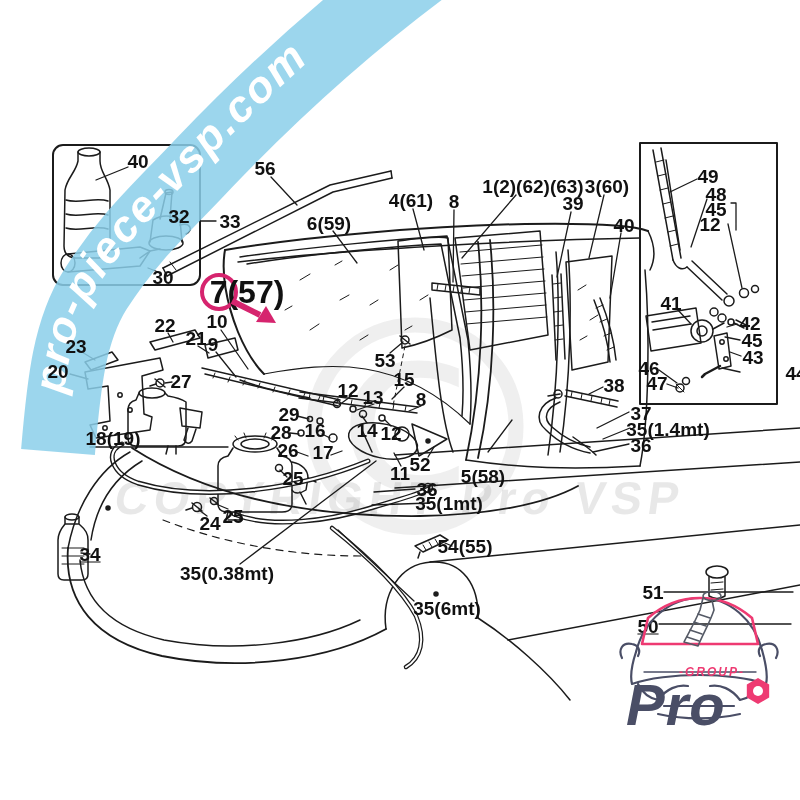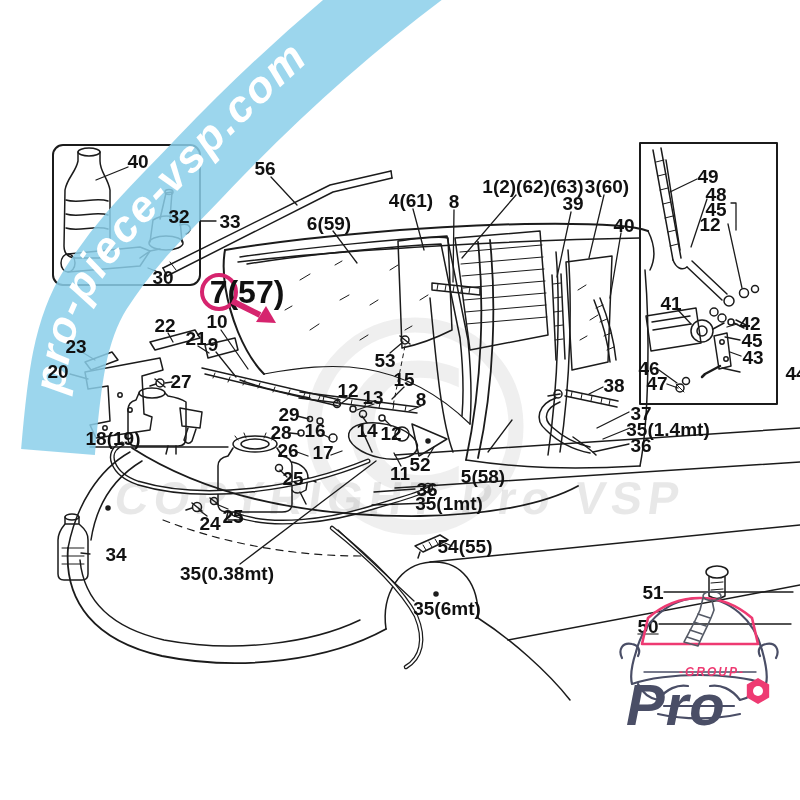--- a/index.html
+++ b/index.html
@@ -400,21 +400,21 @@
       <span class="part-label" style="left: 367px; top: 430px;">14</span>
       <span class="part-label" style="left: 391px; top: 433px;">12</span>
       <span class="part-label" style="left: 420px; top: 464px;">52</span>
       <span class="part-label" style="left: 400px; top: 473px;">11</span>
       <span class="part-label" style="left: 483px; top: 460px; margin-top: 16px;">5(58)</span>
       <span class="part-label" style="left: 427px; top: 489px;">36</span>
       <span class="part-label" style="left: 449px; top: 503px;">35(1mt)</span>
       <span class="part-label" style="left: 293px; top: 478px;">25</span>
       <span class="part-label" style="left: 210px; top: 523px;">24</span>
       <span class="part-label" style="left: 233px; top: 516px;">25</span>
-      <span class="part-label" style="left: 116px; top: 554px;">34</span>
+      <span class="part-label" style="left: 90px; top: 554px; text-decoration: underline;">34</span>
       <span class="part-label" style="left: 227px; top: 573px;">35(0.38mt)</span>
       <span class="part-label" style="left: 465px; top: 546px;">54(55)</span>
       <span class="part-label" style="left: 447px; top: 608px;">35(6mt)</span>
       <span class="part-label" style="left: 614px; top: 385px;">38</span>
       <span class="part-label" style="left: 641px; top: 413px;">37</span>
       <span class="part-label" style="left: 668px; top: 429px;">35(1.4mt)</span>
       <span class="part-label" style="left: 641px; top: 445px;">36</span>
       <span class="part-label" style="left: 653px; top: 592px;">51</span>
       <span class="part-label" style="left: 648px; top: 626px; text-decoration: underline;">50</span>
     </div>

